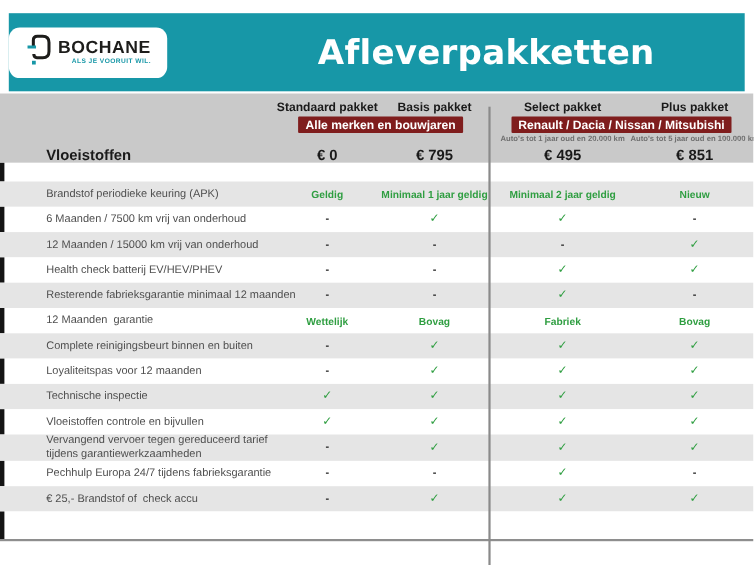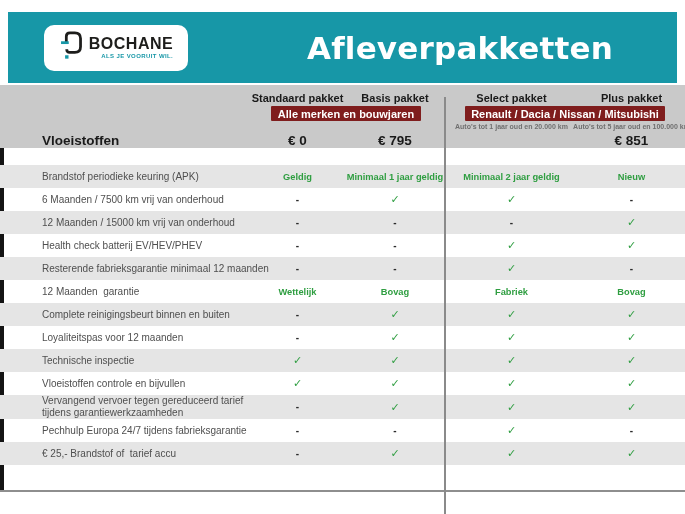--- a/index.html
+++ b/index.html
@@ -1,21 +1,21 @@
 <!DOCTYPE html>
 <html><head>
 <meta charset="utf-8">
 <style>
   html,body{margin:0;padding:0;}
   body{width:685px;height:514px;background:#ffffff;font-family:"Liberation Sans",sans-serif;overflow:hidden;}
   .page{position:relative;width:685px;height:514px;background:#fff;}
 
   
   .topbar{margin:12px 8px 0 8px;height:71px;background:#1797a7;display:flex;align-items:center;}
-  .logo-box{margin-left:36px;width:144px;height:46px;background:#fff;border-radius:10px;display:flex;align-items:center;justify-content:center;gap:4px;}
+  .logo-box{width:144px;height:46px;background:#fff;border-radius:10px;display:flex;align-items:center;justify-content:center;gap:4px;}
   .logo-text-wrap{display:flex;flex-direction:column;align-items:flex-end;}
   .logo-name{font-size:16px;font-weight:700;letter-spacing:.5px;color:#1d1d1b;line-height:16px;}
   .logo-tagline{font-size:6px;font-weight:700;color:#1797a7;letter-spacing:.4px;margin-top:1px;}
   .main-title{flex:1;text-align:center;padding-left:55px;color:#ffffff;font-family:"DejaVu Sans",sans-serif;font-weight:700;font-size:31px;letter-spacing:.2px;}
 
   
   .colheader{margin-top:2px;height:63px;background:#c9c9c9;display:grid;grid-template-columns:250px 95px 100px 133px 107px;grid-template-rows:20px 16px 11px 16px;}
   .pk-label{display:flex;align-items:flex-end;justify-content:center;font-size:11px;font-weight:700;color:#1a1a1a;padding-bottom:1px;white-space:nowrap;}
   .pk-standaard{grid-column:2;grid-row:1;}
   .pk-basis{grid-column:3;grid-row:1;}
@@ -77,20 +77,21 @@
 
     <div class="badge badge-left">Alle merken en bouwjaren</div>
     <div class="badge badge-right">Renault / Dacia / Nissan / Mitsubishi</div>
 
     <div class="note note-select">Auto's tot 1 jaar oud en 20.000 km</div>
     <div class="note note-plus">Auto's tot 5 jaar oud en 100.000 km</div>
 
     <div class="totals-label">Vloeistoffen</div>
     <div class="price price-0">€ 0</div>
     <div class="price price-1">€ 795</div>
+    <div class="price price-2">€ 495</div>
     <div class="price price-3">€ 851</div>
   </div>
 
   <div class="gaprow"></div>
 
   <div>
       <div class="frow gray">
         <div class="cell label">Brandstof periodieke keuring (APK)</div>
         <div class="cell val">
           <span class="gtext">Geldig</span>
@@ -265,21 +266,21 @@
           <span class="dash">-</span>
         </div>
         <div class="cell val">
           <span class="check">✓</span>
         </div>
         <div class="cell val">
           <span class="dash">-</span>
         </div>
       </div>
       <div class="frow gray">
-        <div class="cell label">€ 25,- Brandstof of  tarief accu</div>
+        <div class="cell label">€ 25,- Brandstof of  check accu</div>
         <div class="cell val">
           <span class="dash">-</span>
         </div>
         <div class="cell val">
           <span class="check">✓</span>
         </div>
         <div class="cell val">
           <span class="check">✓</span>
         </div>
         <div class="cell val">

